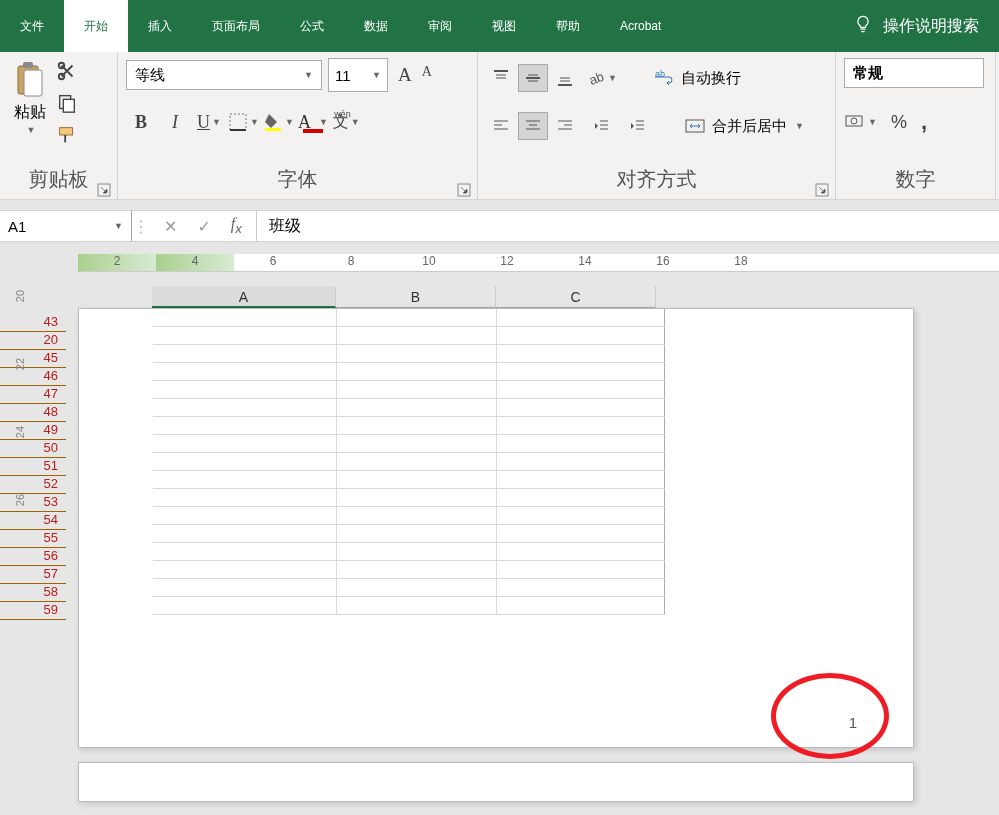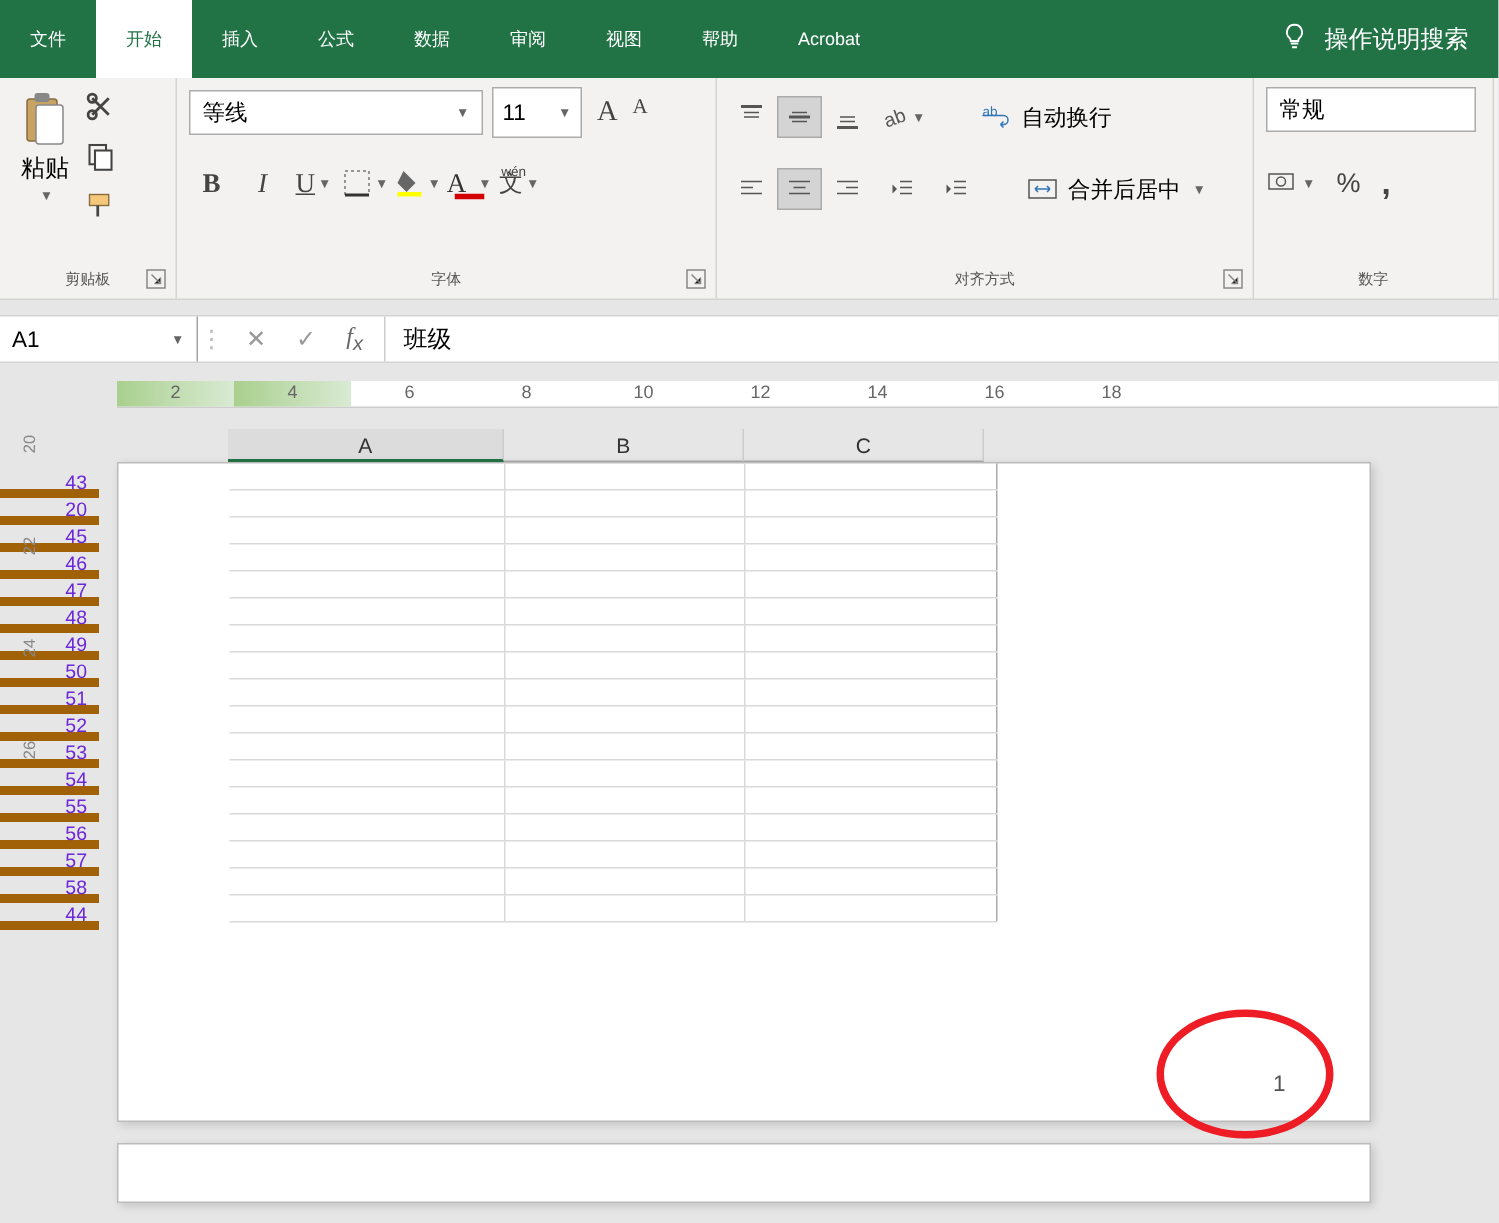--- a/index.html
+++ b/index.html
@@ -4,21 +4,21 @@
 <style>
   * { box-sizing: border-box; margin: 0; padding: 0; font-family: "Microsoft YaHei", Arial, sans-serif; }
   body { width: 999px; height: 815px; background: #e6e6e6; overflow: hidden; position: relative; }
   .ribbon-tabs { background: #217346; height: 52px; display: flex; align-items: center; }
   .tab { color: #fff; padding: 0 20px; height: 52px; display: flex; align-items: center; font-size: 12px; cursor: pointer; }
   .tab.active { background: #fff; color: #217346; }
   .tell-me { margin-left: auto; display: flex; align-items: center; color: #fff; padding: 0 20px; gap: 10px; }
   .bulb-icon svg { width: 20px; height: 20px; }
   .ribbon { background: #f3f2f1; height: 148px; display: flex; border-bottom: 1px solid #d4d4d4; }
   .group { display: flex; flex-direction: column; border-right: 1px solid #d4d4d4; padding: 6px 8px 0; position: relative; }
-  .group-label { font-size: 10px; color: #555; text-align: center; padding: 4px 0 6px; margin-top: auto; position: relative; }
+  .group-label { font-size: 20px; color: #555; text-align: center; padding: 4px 0 6px; margin-top: auto; position: relative; }
   .group-dialog { position: absolute; right: -2px; bottom: 6px; width: 14px; height: 14px; }
   .clipboard-group { width: 118px; }
   .clipboard-top { display: flex; gap: 4px; }
   .paste-btn { display: flex; flex-direction: column; align-items: center; gap: 2px; padding: 2px 6px; }
   .paste-btn svg { width: 32px; height: 40px; }
   .small-btns { display: flex; flex-direction: column; gap: 6px; padding-top: 2px; }
   .small-btns svg { width: 22px; height: 22px; }
   .font-group { width: 360px; }
   .font-row1 { display: flex; gap: 6px; align-items: center; height: 34px; }
   .font-name-select { width: 196px; height: 30px; border: 1px solid #ababab; background: #fff; display: flex; align-items: center; padding: 0 8px; font-size: 15px; justify-content: space-between; }
@@ -30,33 +30,33 @@
   .with-arrow { display: flex; align-items: center; }
   .arrow-dn { font-size: 9px; color: #666; margin-left: 2px; }
   .align-group { width: 358px; }
   .align-row1, .align-row2 { display: flex; gap: 6px; align-items: center; height: 40px; }
   .align-row1 { margin-bottom: 8px; }
   .align-btns { display: flex; gap: 2px; }
   .align-btn { width: 30px; height: 28px; display: flex; align-items: center; justify-content: center; }
   .align-btn.sel { background: #d4d4d4; border: 1px solid #aaa; }
   .wrap-btn, .merge-btn { display: flex; align-items: center; gap: 6px; font-size: 15px; padding: 2px 6px; }
   .number-group { width: 160px; }
-  .number-row1 { height: 34px; }
+  .number-row1 { height: 34px; font-weight: bold; }
   .number-select { width: 140px; height: 30px; border: 1px solid #ababab; background: #fff; display: flex; align-items: center; padding: 0 8px; font-size: 15px; }
   .number-row2 { display: flex; gap: 14px; align-items: center; height: 40px; margin-top: 10px; color: #444; }
   .formula-bar { background: #fff; height: 32px; border-top: 1px solid #d4d4d4; border-bottom: 1px solid #d4d4d4; display: flex; align-items: center; margin-top: 10px; }
   .name-box { width: 132px; border-right: 1px solid #a3a3a3; padding: 0 8px; display: flex; align-items: center; justify-content: space-between; font-size: 15px; height: 100%; }
   .fx-btns { display: flex; align-items: center; gap: 20px; padding: 0 14px; color: #999; border-right: 1px solid #ccc; height: 100%; }
   .fx-lbl { font-style: italic; font-family: "Times New Roman", serif; color: #666; }
   .formula-input { flex: 1; padding: 0 12px; font-size: 16px; }
   .sheet-area { position: relative; display: flex; height: 540px; }
   .left-ruler-markers { position: absolute; left: 14px; top: 48px; display: flex; flex-direction: column; gap: 56px; font-size: 11px; color: #888; }
   .left-ruler-markers span { transform: rotate(-90deg); }
   .row-headers { width: 66px; background: #e6e6e6; padding-top: 72px; }
-  .row-hdr { height: 18px; font-size: 13px; color: #6d28d9; text-align: right; padding-right: 8px; border-bottom: 6px solid #a16207; background: #e6e6e6; }
+  .row-hdr { height: 18px; font-size: 13px; color: #b91c1c; text-align: right; padding-right: 8px; border-bottom: 1px solid #a16207; background: #e6e6e6; }
   .top-ruler { position: absolute; left: 78px; top: 12px; right: 0; height: 18px; background: #fff; display: flex; font-size: 12px; color: #666; border-bottom: 1px solid #ccc; }
   .ruler-seg { width: 78px; text-align: center; position: relative; }
   .ruler-seg.sel { background: linear-gradient(to right, #a9d08e, #d9ead3); }
   .col-headers { position: absolute; left: 78px; top: 44px; display: flex; height: 22px; }
   .col-hdr { text-align: center; font-size: 14px; color: #333; border-right: 1px solid #ccc; border-bottom: 1px solid #aaa; background: #e6e6e6; line-height: 22px; }
   .col-a { width: 184px; border-bottom: 2px solid #217346; background: #dcdcdc; }
   .col-bc { width: 160px; }
   .page { position: absolute; left: 78px; top: 66px; width: 836px; background: #fff; height: 440px; border: 1px solid #bbb; box-shadow: 2px 2px 6px rgba(0,0,0,0.15); }
   .grid-area { position: absolute; left: 74px; top: 0; width: 512px; }
   .grid-row { height: 18px; border-bottom: 1px solid #d9d9d9; display: flex; }
@@ -68,20 +68,21 @@
   .red-circle { position: absolute; right: 24px; bottom: -12px; width: 118px; height: 86px; border: 5px solid #ee1c25; border-radius: 50%; }
   .next-page { position: absolute; left: 78px; top: 520px; width: 836px; height: 40px; background: #fff; border: 1px solid #bbb; box-shadow: 2px 2px 6px rgba(0,0,0,0.15); }
 </style>
 </head>
 <body>
 
 <div class="ribbon-tabs">
   <div class="tab">文件</div>
   <div class="tab active">开始</div>
   <div class="tab">插入</div>
+  <div class="tab">页面布局</div>
   <div class="tab">公式</div>
   <div class="tab">数据</div>
   <div class="tab">审阅</div>
   <div class="tab">视图</div>
   <div class="tab">帮助</div>
   <div class="tab">Acrobat</div>
   <div class="tell-me">
     <span class="bulb-icon">
       <svg viewBox="0 0 24 24" fill="none" stroke="#fff" stroke-width="1.5">
           <path d="M9 18h6M10 21h4M12 3a6 6 0 00-4 10.5c.7.8 1 1.5 1 2.5h6c0-1 .3-1.7 1-2.5A6 6 0 0012 3z"></path>
@@ -349,21 +350,21 @@
       <div class="row-hdr">49</div>
       <div class="row-hdr">50</div>
       <div class="row-hdr">51</div>
       <div class="row-hdr">52</div>
       <div class="row-hdr">53</div>
       <div class="row-hdr">54</div>
       <div class="row-hdr">55</div>
       <div class="row-hdr">56</div>
       <div class="row-hdr">57</div>
       <div class="row-hdr">58</div>
-      <div class="row-hdr">44</div>
+      <div class="row-hdr">59</div>
     </div>
 
   <div class="col-headers">
     <div style="width:74px"></div>
     <div class="col-hdr col-a">A</div>
     <div class="col-hdr col-bc">B</div>
     <div class="col-hdr col-bc">C</div>
   </div>
 
   <div class="page">

